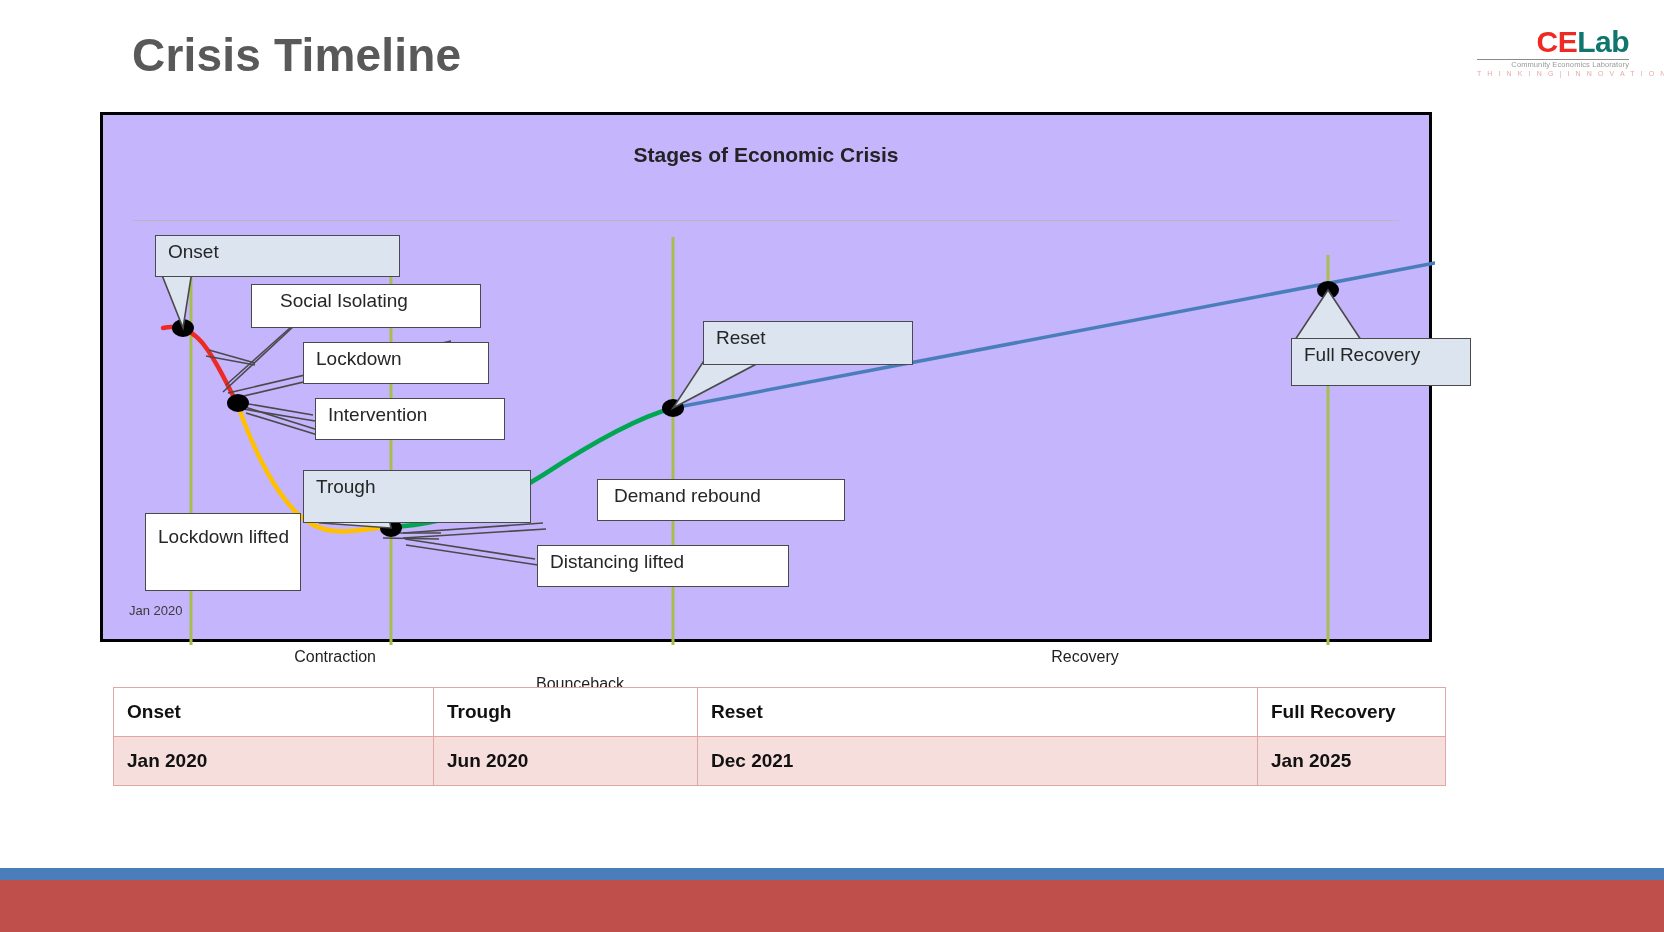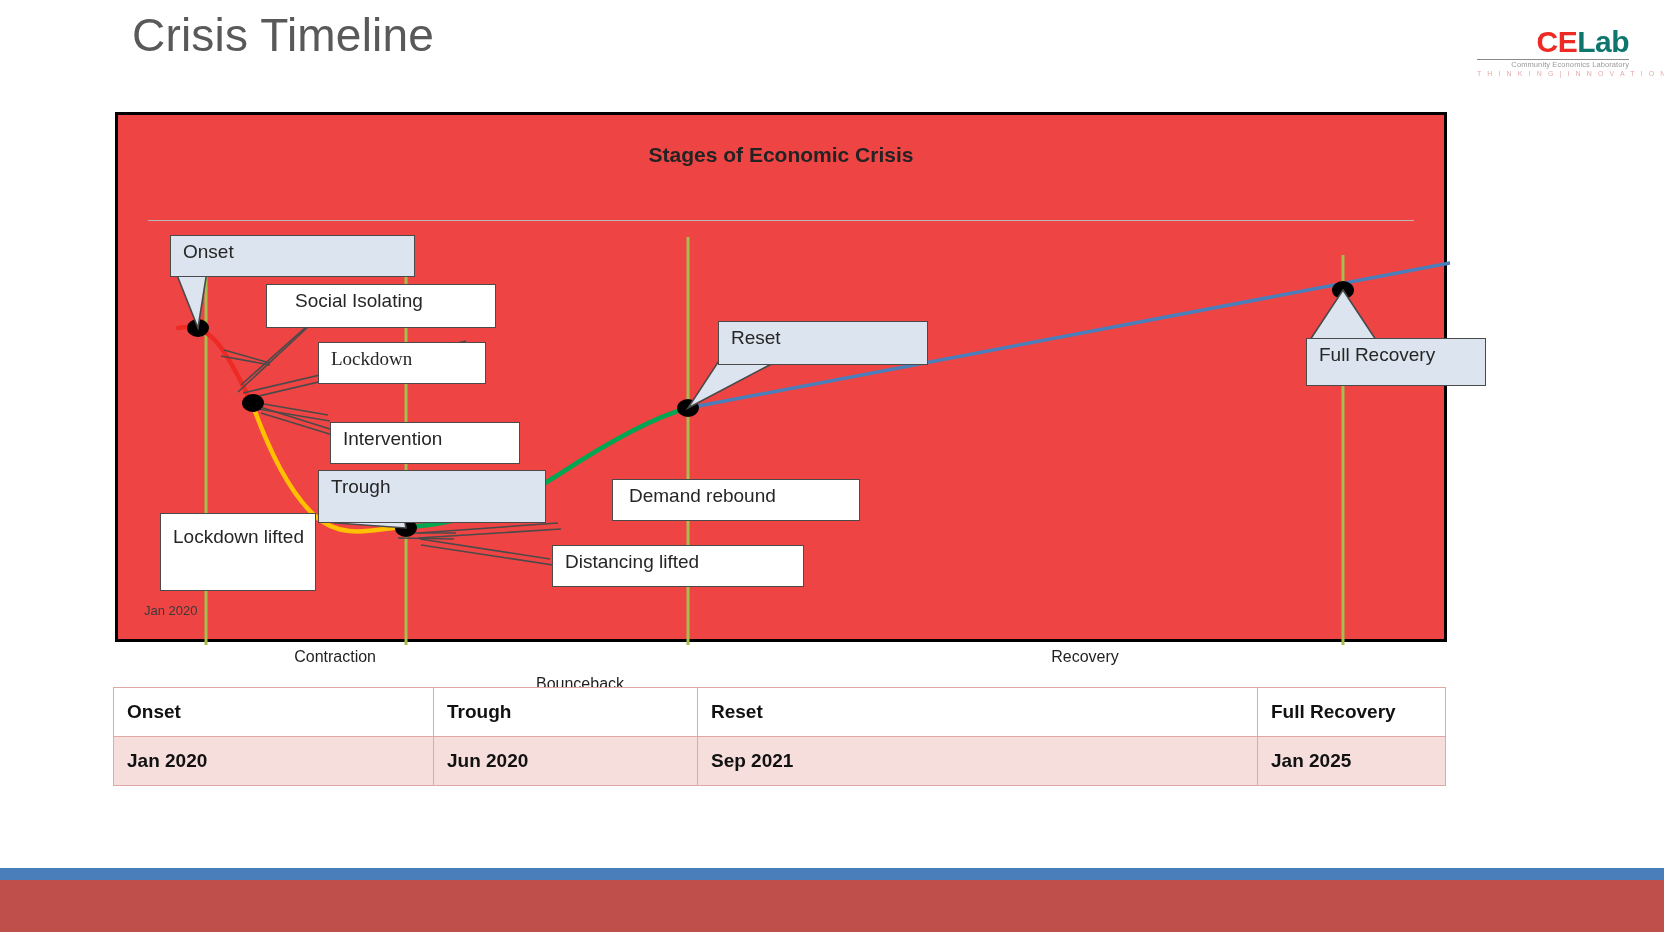--- a/index.html
+++ b/index.html
@@ -12,23 +12,23 @@
     height: 932px;
     position: relative;
     overflow: hidden;
     font-family: "Liberation Sans", sans-serif;
   }
 
   
   #slide-title {
     position: absolute;
     left: 132px;
-    top: 8px;
+    top: 28px;
     font-size: 46px;
-    font-weight: 400;
+    font-weight: 700;
     color: #595959;
     letter-spacing: 0.2px;
     white-space: nowrap;
   }
 
   
   #logo {
     position: absolute;
     right: 35px;
     top: 27px;
@@ -60,26 +60,26 @@
     font-size: 7px;
     color: #e7a9a6;
     letter-spacing: 2.1px;
     white-space: nowrap;
     line-height: 1.3;
   }
 
   
   #chart-frame {
     position: absolute;
-    left: 115px;
+    left: 100px;
     top: 112px;
     width: 1332px;
     height: 530px;
     border: 3px solid #000000;
-    background: #ef4444;
+    background: #c4b5fd;
     box-sizing: border-box;
   }
   #chart-title {
     position: absolute;
     left: 0;
     right: 0;
     top: 28px;
     text-align: center;
     font-size: 21px;
     font-weight: 600;
@@ -235,23 +235,23 @@
     <polygon points="55,150 90,150 80,213" fill="#dbe4ef" stroke="#4a4a4a" stroke-width="1.6"></polygon>
     <polygon points="218,408 288,413 280,372" fill="#dbe4ef" stroke="#4a4a4a" stroke-width="1.6"></polygon>
     <polygon points="608,235 680,235 570,293" fill="#dbe4ef" stroke="#4a4a4a" stroke-width="1.6"></polygon>
     <polygon points="1190,228 1260,228 1225,175" fill="#dbe4ef" stroke="#4a4a4a" stroke-width="1.6"></polygon>
   </svg>
 
   <div class="callout blue" style="left:52px;  top:120px; width:245px; height:42px;">Onset</div>
 
   <div class="callout white" style="left:148px; top:169px; width:230px; height:44px;padding-left:28px;">Social Isolating</div>
 
-  <div class="callout white" style="left:200px; top:227px; width:168px; height:42px;font-family:Liberation Serif, serif;">Lockdown</div>
-
-  <div class="callout white" style="left:212px; top:283px; width:190px; height:42px;margin-top:24px;">Intervention</div>
+  <div class="callout white" style="left:200px; top:227px; width:186px; height:42px;">Lockdown</div>
+
+  <div class="callout white" style="left:212px; top:283px; width:190px; height:42px;">Intervention</div>
 
   <div class="callout blue" style="left:200px; top:355px; width:228px; height:53px;">Trough</div>
 
   <div class="callout white" style="left:494px; top:364px; width:248px; height:42px;padding-left:16px;">Demand rebound</div>
 
   <div class="callout white" style="left:42px;  top:398px; width:156px; height:78px; padding-top:12px;"><span>Lockdown lifted</span></div>
 
   <div class="callout white" style="left:434px; top:430px; width:252px; height:42px;">Distancing lifted</div>
 
   <div class="callout blue" style="left:600px; top:206px; width:210px; height:44px;">Reset</div>
@@ -277,20 +277,20 @@
       <th>Onset</th>
       <th>Trough</th>
       <th>Reset</th>
       <th>Full Recovery</th>
     </tr>
   </thead>
   <tbody>
     <tr>
       <td class="first-cell">Jan 2020</td>
       <td>Jun 2020</td>
-      <td>Sep 2021</td>
+      <td>Dec 2021</td>
       <td>Jan 2025</td>
     </tr>
   </tbody>
 </table>
 
 <div id="bar-blue"></div>
 <div id="bar-red"></div>
 
 </body></html>

